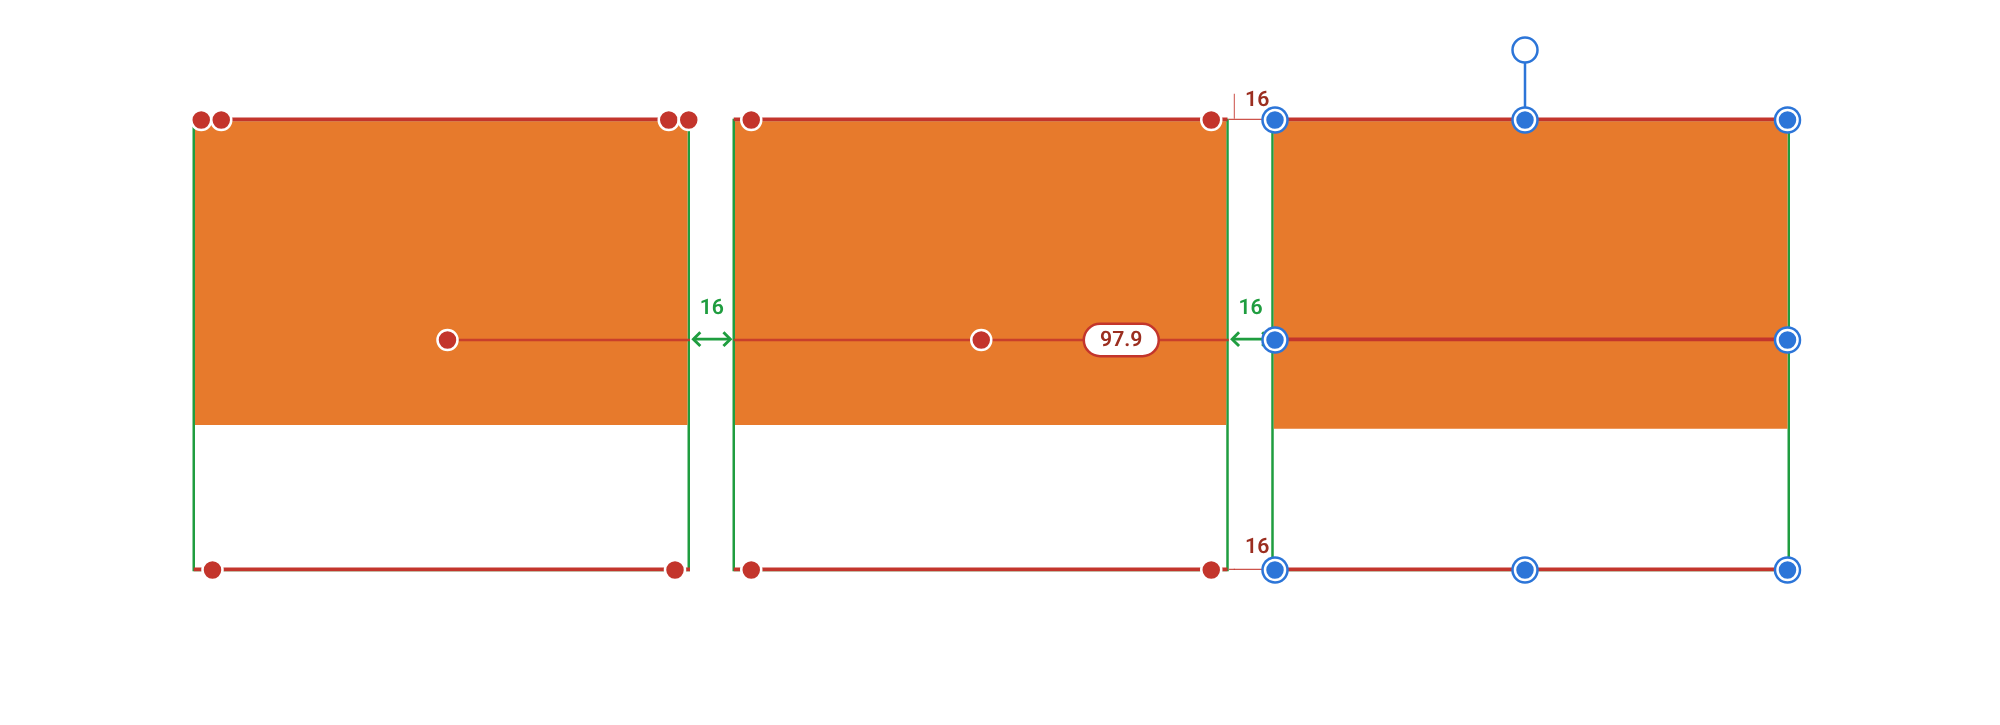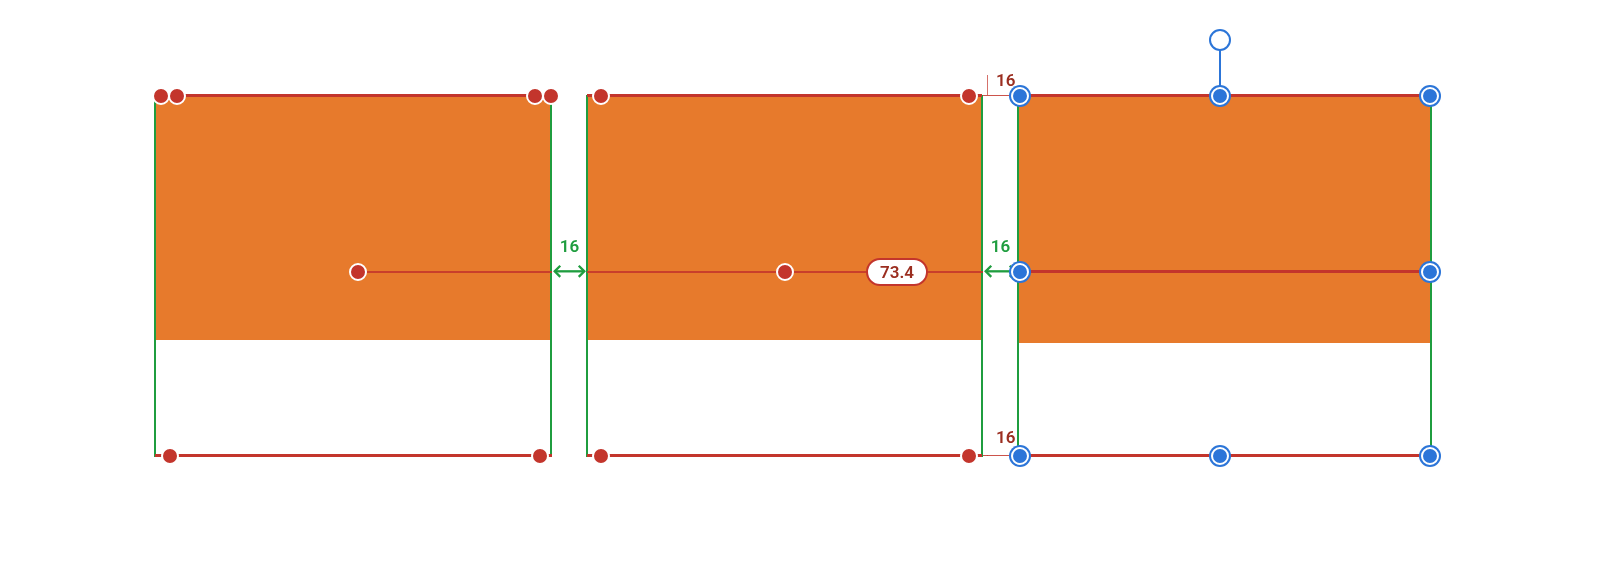--- a/index.html
+++ b/index.html
@@ -147,21 +147,21 @@
   </div>
   <div class="gap-arrow" style="left:982px; top:262px; width:37px; height:18px;">
     <svg viewBox="0 0 40 18" preserveAspectRatio="none">
       <line x1="4" y1="9" x2="36" y2="9" stroke="#1F9D3F" stroke-width="2.5"></line>
       <polyline points="10,3 4,9 10,15" fill="none" stroke="#1F9D3F" stroke-width="2.5"></polyline>
       <polyline points="30,3 36,9 30,15" fill="none" stroke="#1F9D3F" stroke-width="2.5"></polyline>
     </svg>
     <span class="gap-label">16</span>
   </div>
 
-  <div class="pill" style="left:897px; top:272px;">73.4</div>
+  <div class="pill" style="left:897px; top:272px;">97.9</div>
 
   <div class="rotline" style="left:1220px; top:49px; height:46px;"></div>
   <div class="handle blue-ring" style="left:1220px; top:40px;"></div>
 
   <div class="handle redfill" style="left:161px; top:96px;"></div>
   <div class="handle redfill" style="left:177px; top:96px;"></div>
   <div class="handle redfill" style="left:535px; top:96px;"></div>
   <div class="handle redfill" style="left:551px; top:96px;"></div>
   <div class="handle redfill" style="left:358px; top:272px;"></div>
   <div class="handle redfill" style="left:170px; top:456px;"></div>

